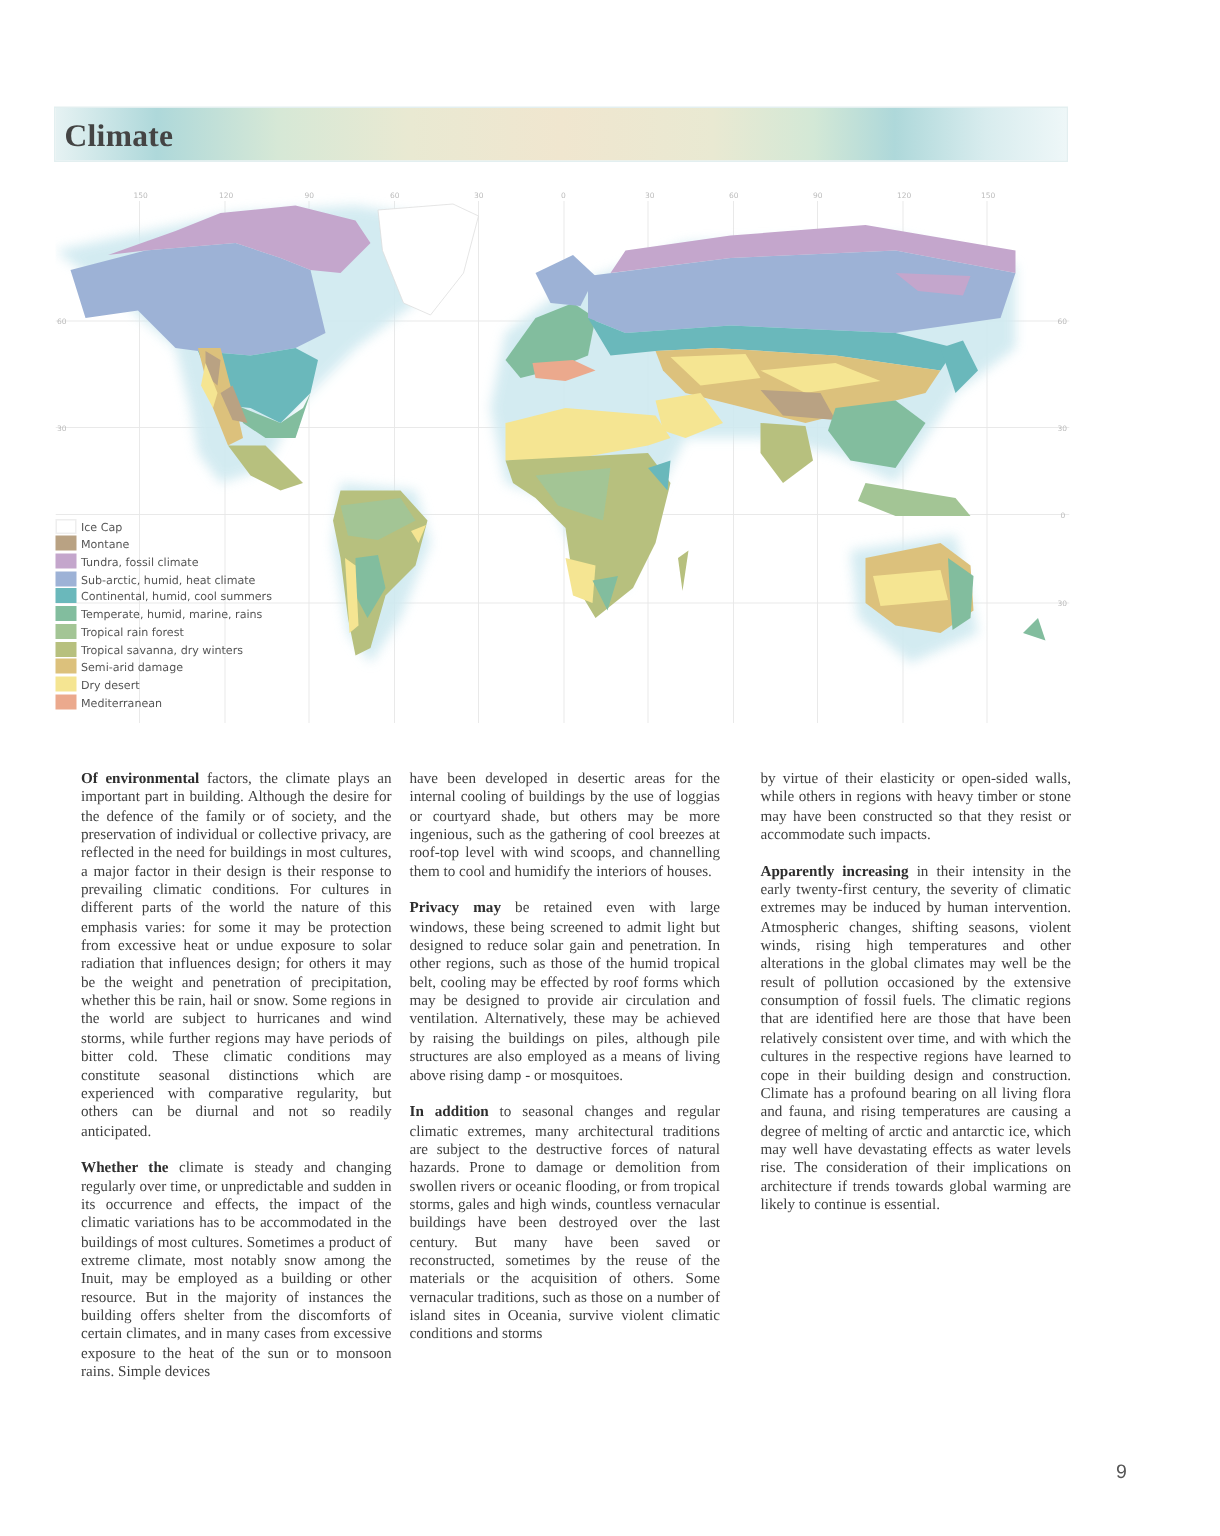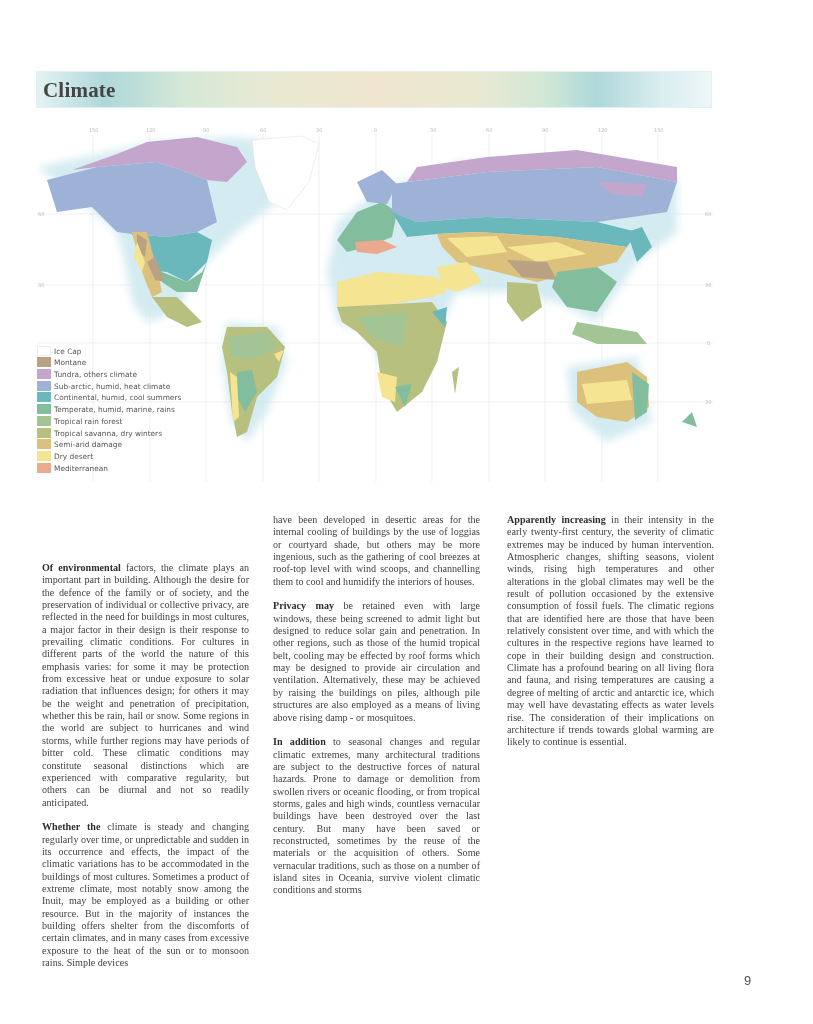--- a/index.html
+++ b/index.html
@@ -10,21 +10,21 @@
   .title-bar h1 { margin:0; position:absolute; left:6px; top:6px; font-size:21px; font-weight:bold; color:#444; font-family:"Liberation Serif",serif; letter-spacing:0.2px; }
   .map { position:absolute; left:37px; top:122px; width:676px; height:360px; }
   .map svg { width:100%; height:100%; display:block; }
   .legend { position:absolute; left:37px; top:344px; width:190px; font-family:"DejaVu Sans","Liberation Sans",sans-serif; font-size:7.4px; color:#555; }
   .legend-item { display:flex; align-items:flex-end; height:11.7px; }
   .swatch { width:14px; height:10px; margin-right:3px; flex:0 0 14px; }
   .cols { position:absolute; left:38px; top:514px; width:676px; height:420px; }
   .col { position:absolute; top:0; width:207px; font-size:10.1px; line-height:12.35px; text-align:justify; color:#3f3f3f; }
   .col p { margin:0 0 12.35px 0; }
   .col p b { color:#2e2e2e; }
-  .c1 { left:4px;margin-top:48px; } .c2 { left:235px; } .c3 { left:469px; }
+  .c1 { left:16px; } .c2 { left:235px; } .c3 { left:469px; }
   .page-num { position:absolute; left:744px; top:973px; font-size:13px; color:#555; font-family:"Liberation Sans",sans-serif; }
   .tick { font-family:"DejaVu Sans",sans-serif; font-size:5px; fill:#bbb; }
 </style>
 </head>
 <body>
 
 <div class="title-bar">
   <h1>Climate</h1>
 </div>
 
@@ -138,21 +138,21 @@
   <div class="legend-item">
     <span class="swatch" style="background:#ffffff;border:1px solid #eee;box-sizing:border-box;"></span>
     <span>Ice Cap</span>
   </div>
   <div class="legend-item">
     <span class="swatch" style="background:#b9a283"></span>
     <span>Montane</span>
   </div>
   <div class="legend-item">
     <span class="swatch" style="background:#c4a6cc"></span>
-    <span>Tundra, others climate</span>
+    <span>Tundra, fossil climate</span>
   </div>
   <div class="legend-item">
     <span class="swatch" style="background:#9db2d6"></span>
     <span>Sub-arctic, humid, heat climate</span>
   </div>
   <div class="legend-item">
     <span class="swatch" style="background:#6ab8bb"></span>
     <span>Continental, humid, cool summers</span>
   </div>
   <div class="legend-item">
@@ -185,17 +185,18 @@
   <div class="col c1">
     <p><b>Of environmental</b><span> factors, the climate plays an important part in building. Although the desire for the defence of the family or of society, and the preservation of individual or collective privacy, are reflected in the need for buildings in most cultures, a major factor in their design is their response to prevailing climatic conditions. For cultures in different parts of the world the nature of this emphasis varies: for some it may be protection from excessive heat or undue exposure to solar radiation that influences design; for others it may be the weight and penetration of precipitation, whether this be rain, hail or snow. Some regions in the world are subject to hurricanes and wind storms, while further regions may have periods of bitter cold. These climatic conditions may constitute seasonal distinctions which are experienced with comparative regularity, but others can be diurnal and not so readily anticipated.</span></p>
     <p><b>Whether the</b><span> climate is steady and changing regularly over time, or unpredictable and sudden in its occurrence and effects, the impact of the climatic variations has to be accommodated in the buildings of most cultures. Sometimes a product of extreme climate, most notably snow among the Inuit, may be employed as a building or other resource. But in the majority of instances the building offers shelter from the discomforts of certain climates, and in many cases from excessive exposure to the heat of the sun or to monsoon rains. Simple devices</span></p>
   </div>
   <div class="col c2">
     <p><span>have been developed in desertic areas for the internal cooling of buildings by the use of loggias or courtyard shade, but others may be more ingenious, such as the gathering of cool breezes at roof-top level with wind scoops, and channelling them to cool and humidify the interiors of houses.</span></p>
     <p><b>Privacy may</b><span> be retained even with large windows, these being screened to admit light but designed to reduce solar gain and penetration. In other regions, such as those of the humid tropical belt, cooling may be effected by roof forms which may be designed to provide air circulation and ventilation. Alternatively, these may be achieved by raising the buildings on piles, although pile structures are also employed as a means of living above rising damp - or mosquitoes.</span></p>
     <p><b>In addition</b><span> to seasonal changes and regular climatic extremes, many architectural traditions are subject to the destructive forces of natural hazards. Prone to damage or demolition from swollen rivers or oceanic flooding, or from tropical storms, gales and high winds, countless vernacular buildings have been destroyed over the last century. But many have been saved or reconstructed, sometimes by the reuse of the materials or the acquisition of others. Some vernacular traditions, such as those on a number of island sites in Oceania, survive violent climatic conditions and storms</span></p>
   </div>
   <div class="col c3">
+    <p><span>by virtue of their elasticity or open-sided walls, while others in regions with heavy timber or stone may have been constructed so that they resist or accommodate such impacts.</span></p>
     <p><b>Apparently increasing</b><span> in their intensity in the early twenty-first century, the severity of climatic extremes may be induced by human intervention. Atmospheric changes, shifting seasons, violent winds, rising high temperatures and other alterations in the global climates may well be the result of pollution occasioned by the extensive consumption of fossil fuels. The climatic regions that are identified here are those that have been relatively consistent over time, and with which the cultures in the respective regions have learned to cope in their building design and construction. Climate has a profound bearing on all living flora and fauna, and rising temperatures are causing a degree of melting of arctic and antarctic ice, which may well have devastating effects as water levels rise. The consideration of their implications on architecture if trends towards global warming are likely to continue is essential.</span></p>
   </div>
 </div>
 
 <div class="page-num">9</div>
 
 </body></html>

